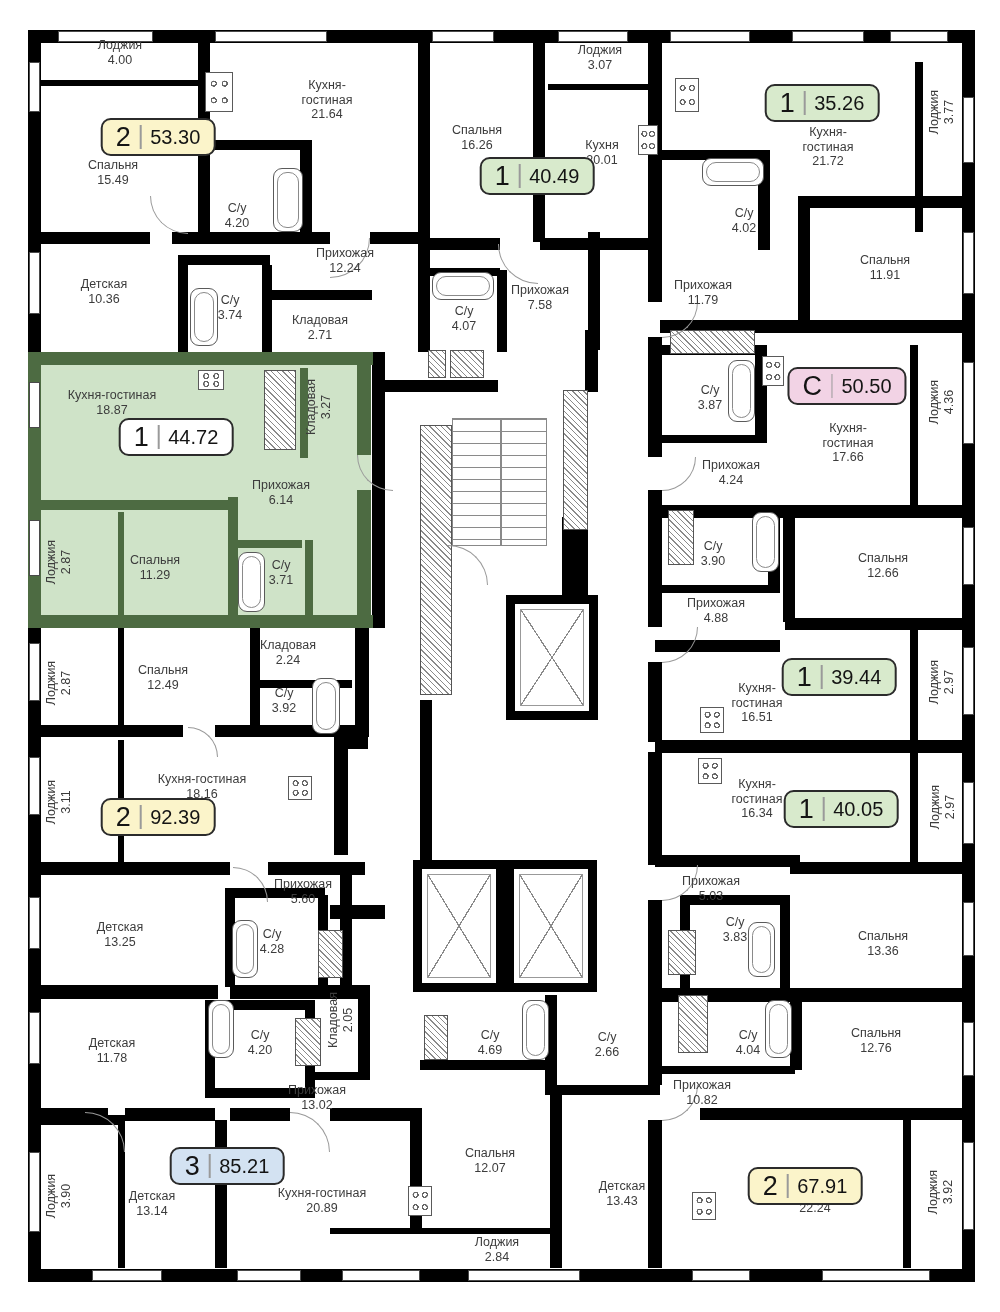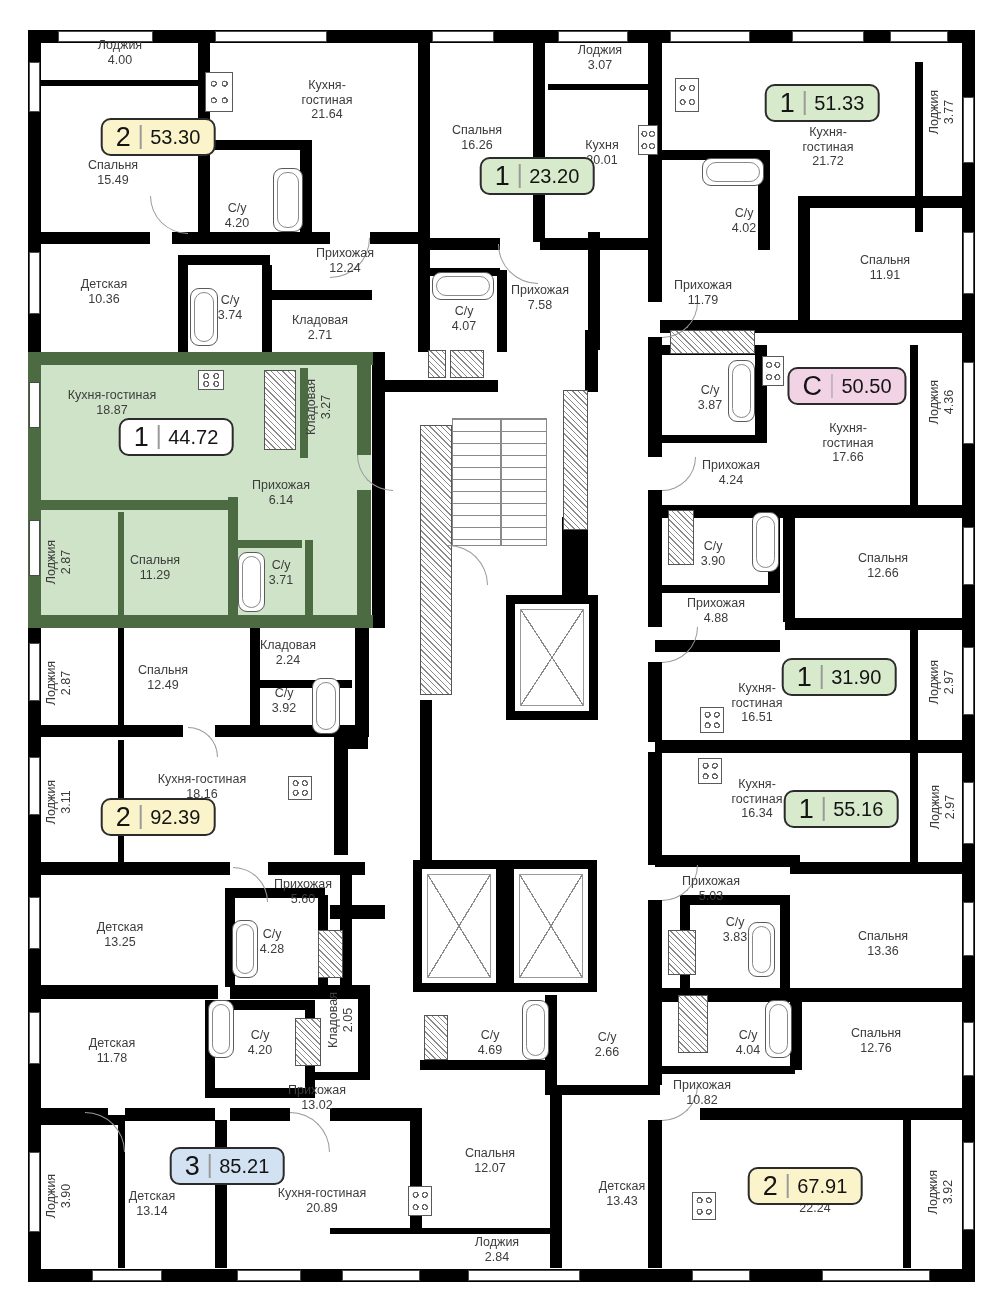--- a/index.html
+++ b/index.html
@@ -413,46 +413,46 @@
     <div class="room rot" style="left: 940px; top: 1192px;">Лоджия
 3.92</div>
     <div class="badge" style="left: 158px; top: 137px; background: rgb(251, 244, 202);">
       <span class="num">2</span>
       <span class="sep"></span>
       <span class="area">53.30</span>
     </div>
     <div class="badge" style="left: 537px; top: 176px; background: rgb(216, 234, 204);">
       <span class="num">1</span>
       <span class="sep"></span>
-      <span class="area">23.20</span>
+      <span class="area">40.49</span>
     </div>
     <div class="badge" style="left: 822px; top: 103px; background: rgb(216, 234, 204);">
       <span class="num">1</span>
       <span class="sep"></span>
-      <span class="area">51.33</span>
+      <span class="area">35.26</span>
     </div>
     <div class="badge" style="left: 847px; top: 386px; background: rgb(242, 211, 229);">
       <span class="num">С</span>
       <span class="sep"></span>
       <span class="area">50.50</span>
     </div>
     <div class="badge" style="left: 176px; top: 437px; background: rgb(255, 255, 255);">
       <span class="num">1</span>
       <span class="sep"></span>
       <span class="area">44.72</span>
     </div>
     <div class="badge" style="left: 839px; top: 677px; background: rgb(216, 234, 204);">
       <span class="num">1</span>
       <span class="sep"></span>
-      <span class="area">31.90</span>
+      <span class="area">39.44</span>
     </div>
     <div class="badge" style="left: 841px; top: 809px; background: rgb(216, 234, 204);">
       <span class="num">1</span>
       <span class="sep"></span>
-      <span class="area">55.16</span>
+      <span class="area">40.05</span>
     </div>
     <div class="badge" style="left: 158px; top: 817px; background: rgb(251, 244, 202);">
       <span class="num">2</span>
       <span class="sep"></span>
       <span class="area">92.39</span>
     </div>
     <div class="badge" style="left: 227px; top: 1166px; background: rgb(211, 226, 242);">
       <span class="num">3</span>
       <span class="sep"></span>
       <span class="area">85.21</span>

